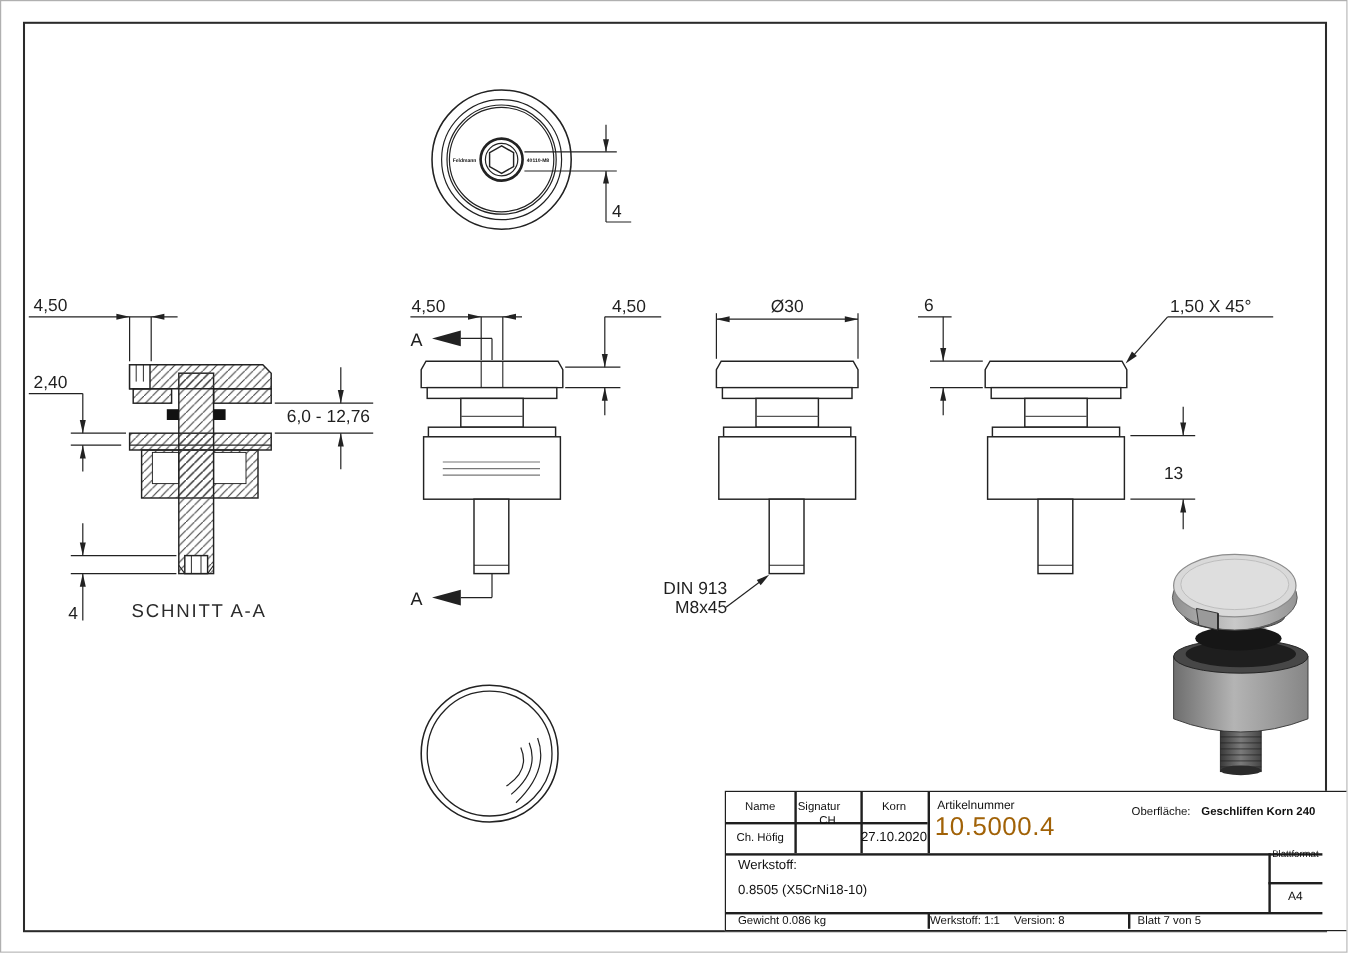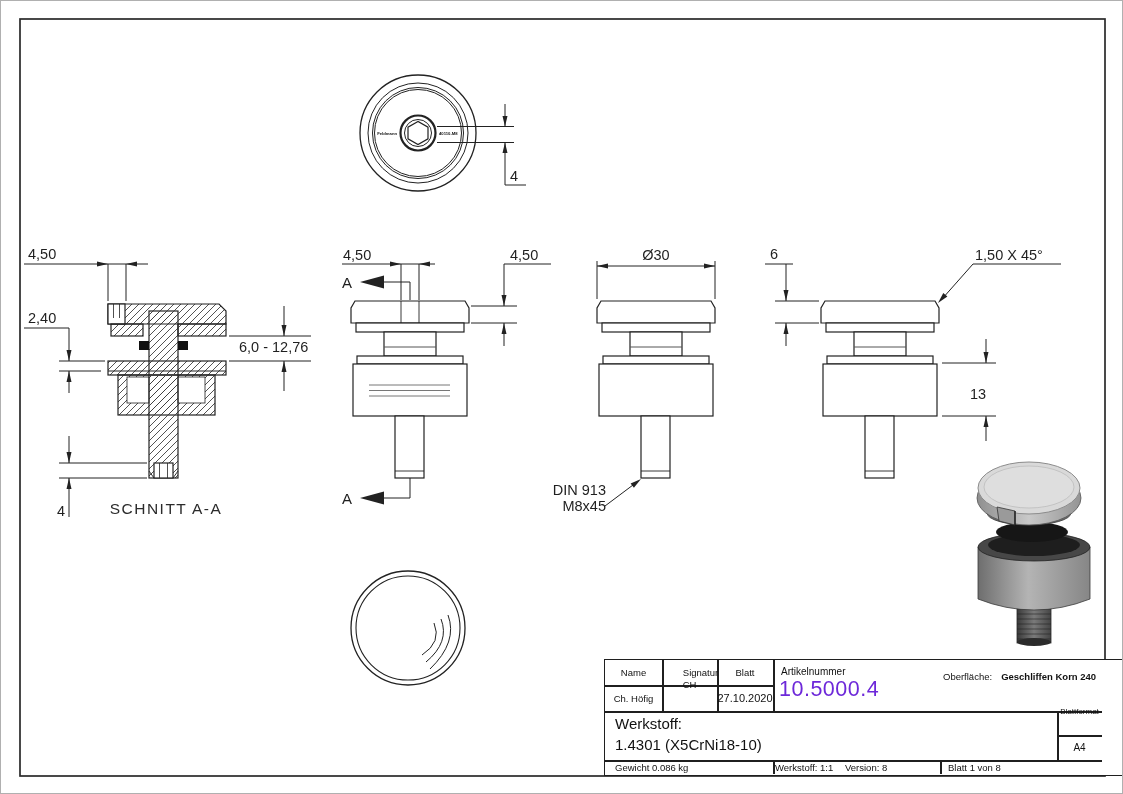--- a/index.html
+++ b/index.html
@@ -11,22 +11,22 @@
   .sectxt{font-size:15.5px;letter-spacing:1.5px;fill:#2b2b2b;}
   .marktxt{font-size:15px;}
   .engrave{font-size:4.2px;font-weight:bold;fill:#111;}
 
   
   .tblock{position:absolute;left:603px;top:658px;width:546px;height:117px;
           border:1.6px solid #1f1f1f;box-sizing:border-box;background:#fff;color:#111;padding-left:32px;}
   .tb-line{position:absolute;background:#1f1f1f;}
   .cell{position:absolute;display:flex;align-items:center;justify-content:center;
         font-size:9.5px;white-space:nowrap;}
-  .cell-left{position:absolute;font-size:15px;white-space:nowrap;}
-  .art-num{position:absolute;font-size:21.5px;color:#6d28d9;letter-spacing:.5px;}
+  .cell-left{position:absolute;font-size:11px;white-space:nowrap;}
+  .art-num{position:absolute;font-size:21.5px;color:#a16207;letter-spacing:.5px;}
   .surface{position:absolute;font-size:9.5px;white-space:nowrap;}
   .surface span+span{margin-left:9px;font-weight:bold;}
 </style>
 </head>
 <body>
 
 <div class="page">
 
 <svg width="1123" height="794" viewBox="0 0 1123 794">
   <defs>
@@ -272,37 +272,37 @@
   <div class="tb-line" style="left:0;top:100px;width:497px;height:1.5px"></div>
   <div class="tb-line" style="left:452px;top:75px;width:45px;height:1.5px"></div>
   <div class="tb-line" style="left:57px;top:0;width:1.5px;height:51px"></div>
   <div class="tb-line" style="left:112px;top:0;width:1.5px;height:51px"></div>
   <div class="tb-line" style="left:168px;top:0;width:1.5px;height:51px"></div>
   <div class="tb-line" style="left:168px;top:100px;width:1.5px;height:14px"></div>
   <div class="tb-line" style="left:335px;top:100px;width:1.5px;height:14px"></div>
   <div class="tb-line" style="left:452px;top:51px;width:1.5px;height:49px"></div>
 
   <div class="cell" style="left:0;top:0;width:57px;height:25px">Name</div>
-  <div class="cell" style="left:68px;top:0;width:55px;height:25px">Signatur</div>
-  <div class="cell" style="left:112px;top:0;width:56px;height:25px">Blatt</div>
+  <div class="cell" style="left:50px;top:0;width:55px;height:25px">Signatur</div>
+  <div class="cell" style="left:112px;top:0;width:56px;height:25px">Korn</div>
   <div class="cell" style="left:0;top:25px;width:57px;height:26px">Ch. Höfig</div>
   <div class="cell" style="left:57px;top:11px;width:55px;height:26px">CH</div>
   <div class="cell" style="left:112px;top:25px;width:56px;height:26px;font-size:11px">27.10.2020</div>
 
   <div class="cell-left" style="left:176px;top:6px;font-size:10px">Artikelnummer</div>
   <div class="art-num" style="left:174px;top:17px">10.5000.4</div>
   <div class="surface" style="left:338px;top:11px">
     <span>Oberfläche:</span><span>Geschliffen Korn 240</span>
   </div>
 
   <div class="cell-left" style="left:10px;top:55px">Werkstoff:</div>
-  <div class="cell-left" style="left:10px;top:76px">1.4301 (X5CrNi18-10)</div>
+  <div class="cell-left" style="left:10px;top:76px">0.8505 (X5CrNi18-10)</div>
 
   <div class="cell" style="left:452px;top:39px;width:45px;height:24px;font-size:8px">Blattformat</div>
   <div class="cell" style="left:452px;top:75px;width:45px;height:25px;font-size:10px">A4</div>
 
   <div class="cell" style="left:10px;top:100px;height:14px;justify-content:flex-start">Gewicht 0.086 kg</div>
   <div class="cell" style="left:170px;top:100px;height:14px;justify-content:flex-start">Werkstoff: 1:1</div>
   <div class="cell" style="left:240px;top:100px;height:14px;justify-content:flex-start">Version: 8</div>
-  <div class="cell" style="left:343px;top:100px;height:14px;justify-content:flex-start">Blatt 1 von 8</div>
+  <div class="cell" style="left:343px;top:100px;height:14px;justify-content:flex-start">Blatt 7 von 5</div>
 </div>
 
 </div>
 
 </body></html>

